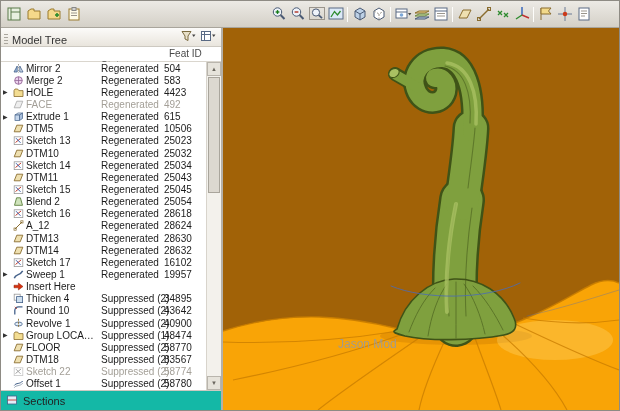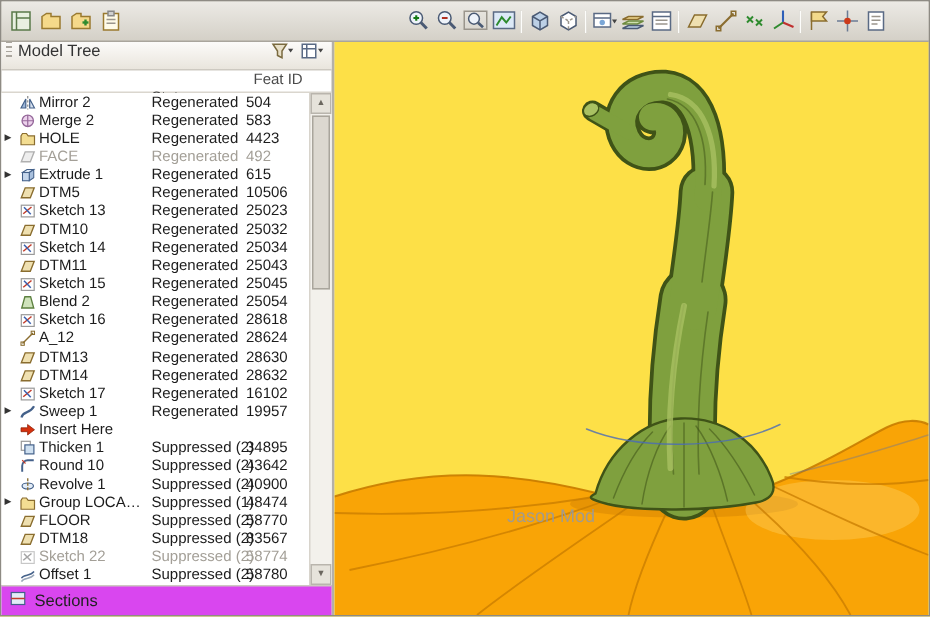--- a/index.html
+++ b/index.html
@@ -7,21 +7,21 @@
   body{width:620px;height:411px;font-family:"Liberation Sans",sans-serif;background:#d6d2c8;position:relative;overflow:hidden;font-size:10px}
   .window{position:absolute;inset:0;border:1px solid #8e8b84;display:flex;flex-direction:column;background:#d6d2c8}
   .topbar{height:27px;flex:0 0 27px;background:linear-gradient(#eceae5,#d4d0c7);border-bottom:1px solid #a9a59c;position:relative;display:flex;align-items:center;padding:0 3px}
   .quick-tb{display:flex;gap:1px}
   .view-tb{position:absolute;left:268px;top:3px;display:flex;align-items:center}
   .tbtn{width:19px;height:20px;padding:0;border:1px solid transparent;background:transparent;display:flex;align-items:center;justify-content:center;border-radius:2px;cursor:default}
   .tbtn svg{display:block}
   .sep{width:1px;height:15px;background:#a9a59c;border-right:1px solid #fdfdfb;margin:0 2px}
   .main{flex:1;display:flex;min-height:0}
   .navigator{width:222px;flex:0 0 222px;background:#fff;border-right:2px solid #b4b0a8;display:flex;flex-direction:column;min-height:0}
-  .nav-hd{height:19px;flex:0 0 19px;display:flex;align-items:flex-start;gap:4px;padding:0 3px;background:linear-gradient(#fcfbf9,#e9e5dd);border-bottom:1px solid #cdc9c1}
+  .nav-hd{height:19px;flex:0 0 19px;display:flex;align-items:flex-end;gap:4px;padding:0 3px;background:linear-gradient(#fcfbf9,#e9e5dd);border-bottom:1px solid #cdc9c1}
   .grip{width:4px;height:12px;background:repeating-linear-gradient(to bottom,#aaa69e 0 1px,transparent 1px 3px)}
   .nav-title{font-size:11px;color:#333;flex:1}
   .hbtn{height:16px;padding:0 1px;border:1px solid transparent;background:transparent;display:flex;align-items:center;cursor:default}
   .cols{height:15px;flex:0 0 15px;position:relative;border-bottom:1px solid #dad6ce;font-size:10px;color:#4a4a4a}
   .col-status{position:absolute;left:100px;top:13px}
   .col-feat{position:absolute;left:168px;top:1px}
   .treewrap{flex:1;position:relative;min-height:0;overflow:hidden;background:#fff}
   .rows{position:absolute;inset:0 15px 0 0}
   .trow{display:grid;grid-template-columns:10px 14px 74px 64px 1fr;align-items:center;height:12.15px;font-size:10px;color:#1c1c1c;white-space:nowrap;cursor:default}
   .trow .arrow{font-size:6px;color:#333;padding-left:2px;line-height:1}
@@ -29,22 +29,22 @@
   .trow .icon svg{display:block}
   .lbl{min-width:0;overflow:hidden;text-overflow:ellipsis;padding-left:1px}
   .stat{padding-left:2px;overflow:visible}
   .fid{padding-left:1px}
   .trow.dim{color:#a39f97}
   .trow.dim .icon{filter:grayscale(1) opacity(0.55)}
   .scroll{position:absolute;top:0;right:0;bottom:0;width:15px;background:#f3f1ec;border-left:1px solid #d8d4cc}
   .sb-up,.sb-dn{position:absolute;left:0;right:0;height:14px;background:#e6e3db;border:1px solid #b9b5ad;font-size:6px;color:#6b675f;display:flex;align-items:center;justify-content:center}
   .sb-up{top:0}.sb-dn{bottom:0}
   .sb-thumb{position:absolute;left:1px;right:1px;top:15px;height:116px;background:#dcd8d0;border:1px solid #a9a59c}
-  .sections{height:20px;flex:0 0 20px;border-top:1px solid #cdc9c1;background:#d946ef;display:flex;align-items:center;gap:5px;padding:0 5px;font-size:11px;color:#222}
-  .viewport{flex:1;position:relative;background:#fde047;min-width:0}
+  .sections{height:20px;flex:0 0 20px;border-top:1px solid #cdc9c1;background:#14b8a6;display:flex;align-items:center;gap:5px;padding:0 5px;font-size:11px;color:#222}
+  .viewport{flex:1;position:relative;background:#a16207;min-width:0}
   .viewport svg{position:absolute;inset:0;width:100%;height:100%}
   svg text{font-family:"Liberation Sans",sans-serif}
 </style>
 </head>
 <body>
 
 <div class="window">
 
   <div class="topbar">
     <div class="quick-tb">
@@ -489,21 +489,21 @@
               <span class="fid"></span>
             </div>
             <div class="trow">
               <span class="arrow"></span>
               <span class="icon">
                 <svg width="11" height="11" viewBox="0 0 11 11">
                   <rect x="1.2" y="1.2" width="6" height="6" fill="none" stroke="#999" stroke-width="0.8"></rect>
                   <rect x="3.6" y="3.6" width="6" height="6" fill="#cfe0f0" stroke="#44618a" stroke-width="0.8"></rect>
                 </svg>
               </span>
-              <span class="lbl">Thicken 1</span>
+              <span class="lbl">Thicken 4</span>
               <span class="stat">Suppressed (2)</span>
               <span class="fid">34895</span>
             </div>
             <div class="trow">
               <span class="arrow"></span>
               <span class="icon">
                 <svg width="11" height="11" viewBox="0 0 11 11">
                   <path d="M1.8 9.5 V5.5 A3.7 3.7 0 0 1 5.5 1.8 H9.5" fill="none" stroke="#44618a" stroke-width="1.3"></path>
                   <path d="M1.8 1.8 L4 4" stroke="#c23b2a" stroke-width="0.8"></path>
                 </svg>

